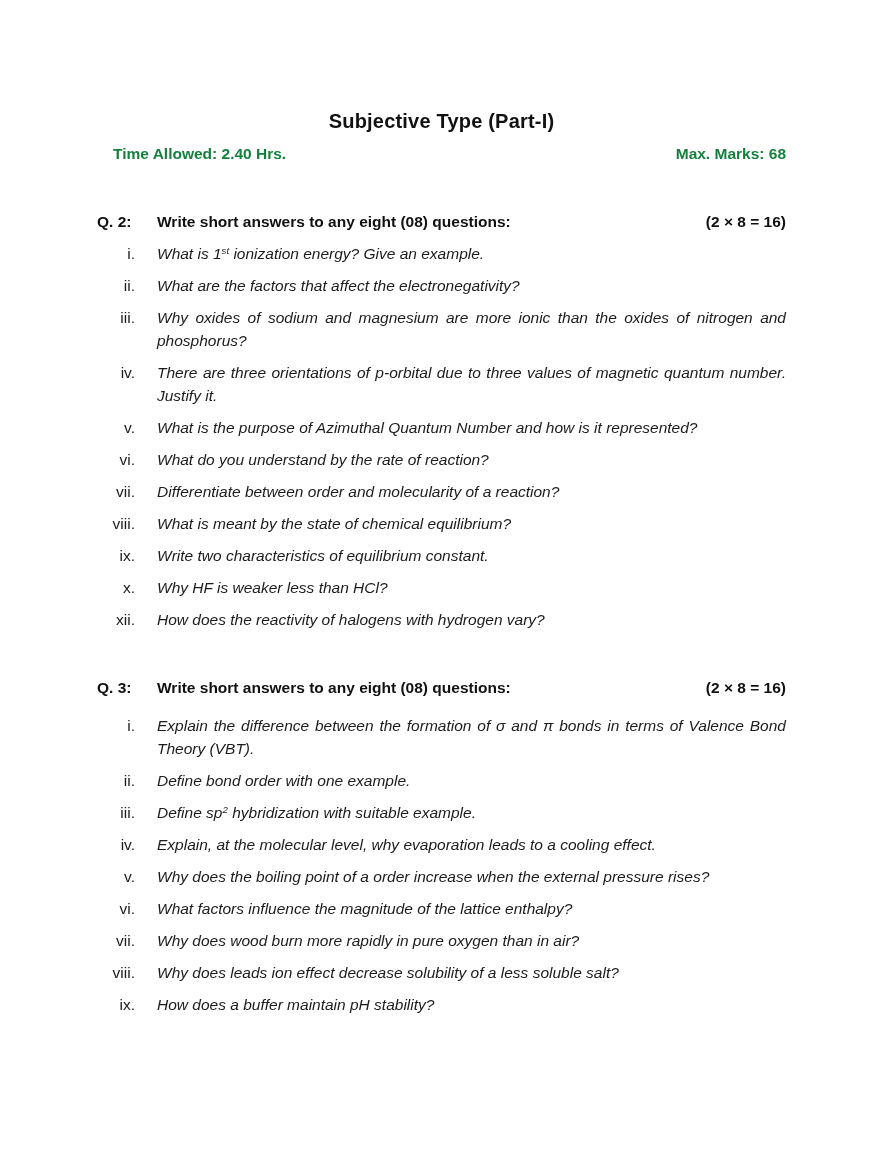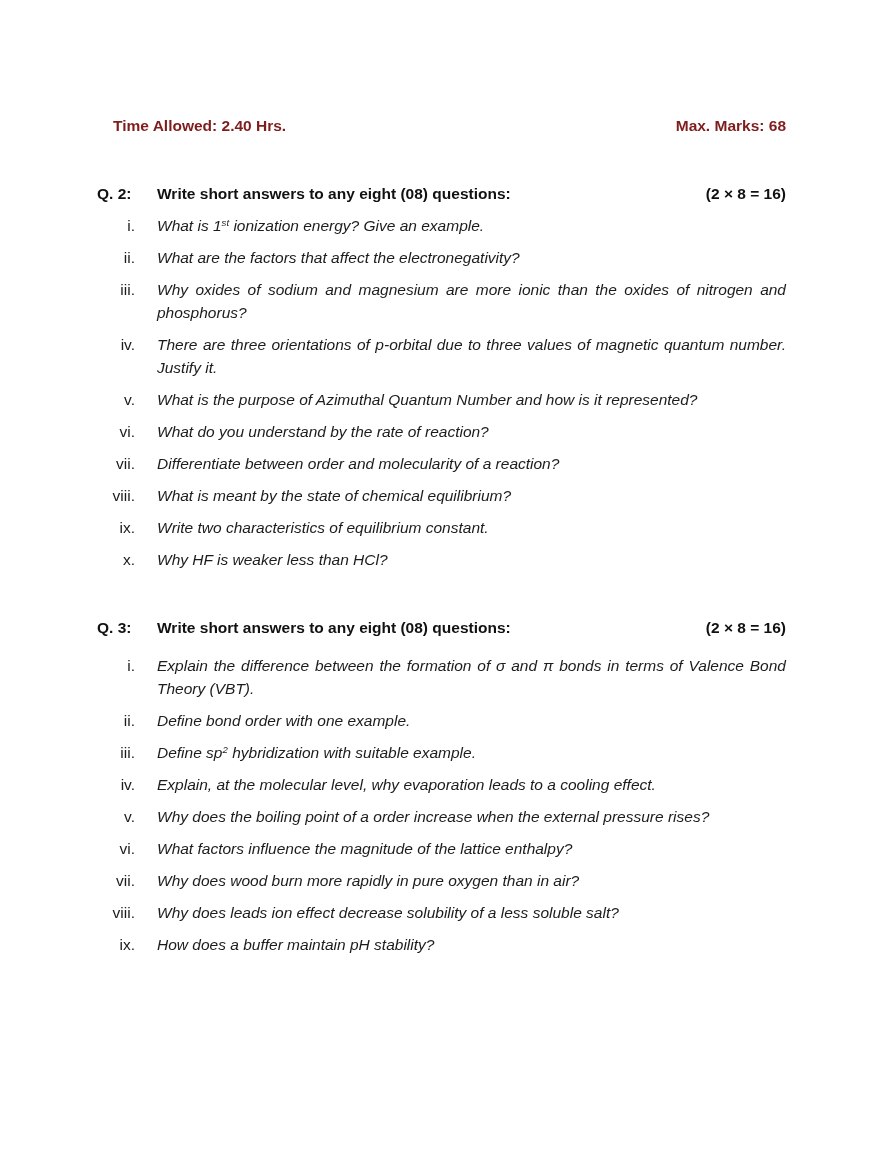--- a/index.html
+++ b/index.html
@@ -25,21 +25,21 @@
     color: #111111;
     letter-spacing: 0.2px;
   }
   .meta-row {
     display: flex;
     justify-content: space-between;
     margin-top: 7px;
     font-size: 15.5px;
     line-height: 23px;
     font-weight: 700;
-    color: #7f1d1d;
+    color: #15803d;
   }
   .meta-row .time { padding-left: 16px; }
   .q-header {
     display: flex;
     align-items: baseline;
     margin-top: 17px;
     font-size: 15.5px;
     line-height: 24px;
     font-weight: 700;
     color: #111111;
@@ -79,20 +79,21 @@
     vertical-align: baseline;
     position: relative;
     top: -0.55em;
   }
 </style>
 </head>
 <body>
 
 <div class="page">
 
+  <h1 class="page-title">Subjective Type (Part-I)</h1>
 
   <div class="meta-row">
     <span class="time">Time Allowed: 2.40 Hrs.</span>
     <span>Max. Marks: 68</span>
   </div>
 
   <section>
     <div class="q-header">
       <span class="q-num">Q. 2:</span>
       <span class="q-heading">Write short answers to any eight (08) questions:</span>
@@ -132,20 +133,24 @@
         <p class="item-text">What is meant by the state of chemical equilibrium?</p>
       </li>
       <li class="item">
         <span class="roman">ix.</span>
         <p class="item-text">Write two characteristics of equilibrium constant.</p>
       </li>
       <li class="item">
         <span class="roman">x.</span>
         <p class="item-text">Why HF is weaker less than HCl?</p>
       </li>
+      <li class="item">
+        <span class="roman">xii.</span>
+        <p class="item-text">How does the reactivity of halogens with hydrogen vary?</p>
+      </li>
     </ol>
   </section>
 
   <section>
     <div class="q-header">
       <span class="q-num">Q. 3:</span>
       <span class="q-heading">Write short answers to any eight (08) questions:</span>
       <span class="q-marks">(2 × 8 = 16)</span>
     </div>
     <ol class="items q3">

